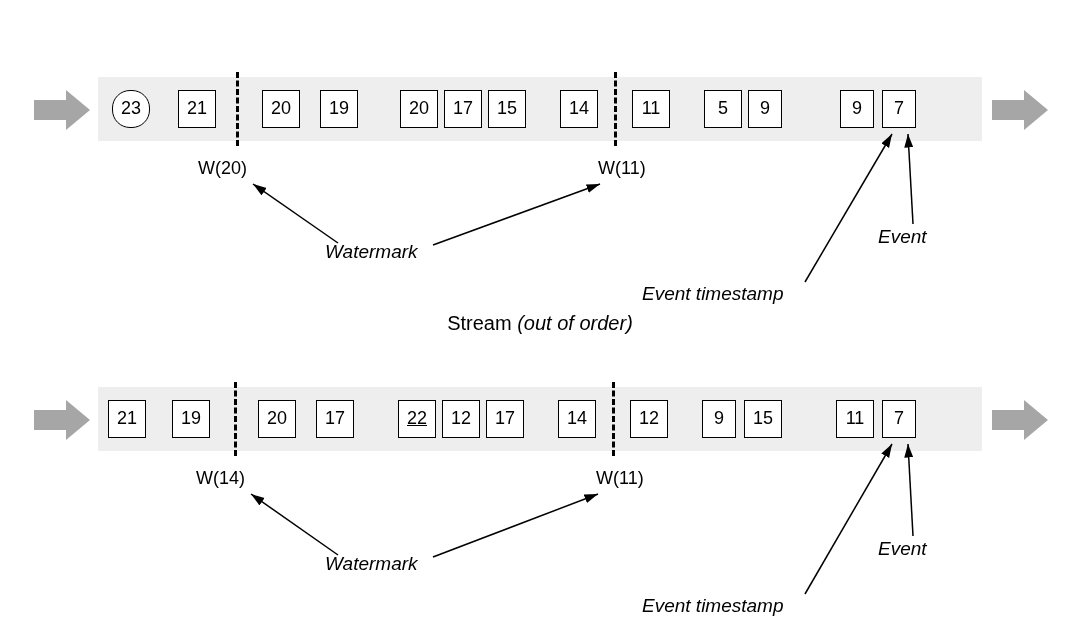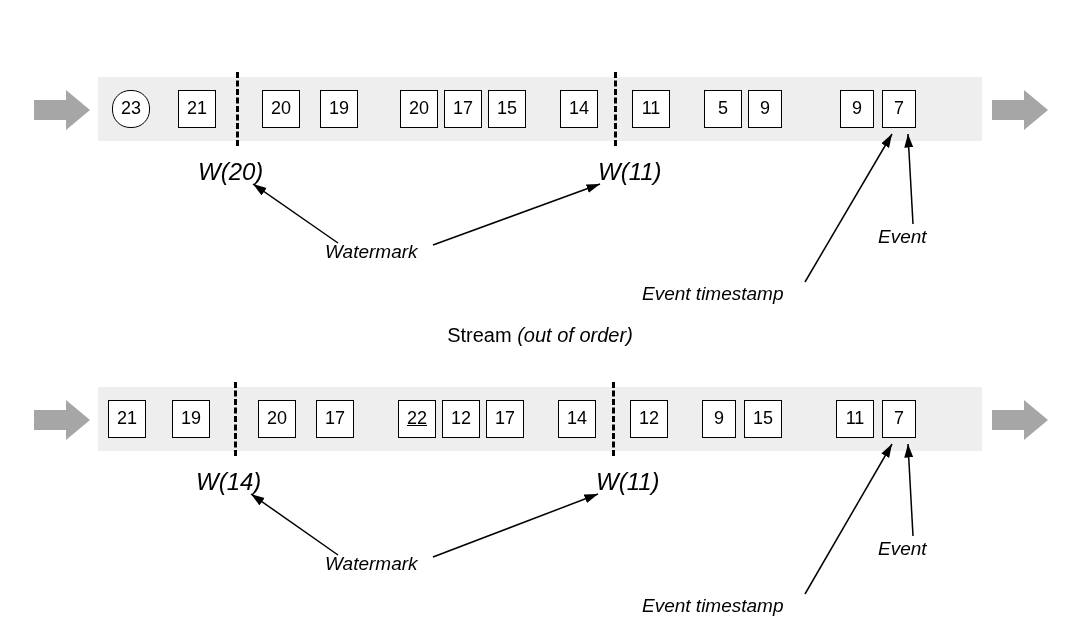--- a/index.html
+++ b/index.html
@@ -50,22 +50,21 @@
     font-family: Verdana, Geneva, sans-serif;
   }
   .watermark-line {
     position: absolute;
     width: 0;
     height: 74px;
     border-left: 3.5px dashed #000;
   }
   .wm-label {
     position: absolute;
-    font-style: italic;
-    font-size: 24px;
+    font-size: 18px;
   }
   .anno-label {
     position: absolute;
     font-style: italic;
     font-size: 19px;
   }
   .line-svg {
     position: absolute;
     overflow: visible;
     pointer-events: none;
@@ -122,21 +121,21 @@
 
   <line x1="338" y1="243" x2="253" y2="184" stroke="#000" stroke-width="1.5" marker-end="url(#ah1)"></line>
 
   <line x1="433" y1="245" x2="600" y2="184" stroke="#000" stroke-width="1.5" marker-end="url(#ah1)"></line>
 
   <line x1="913" y1="224" x2="908" y2="134" stroke="#000" stroke-width="1.5" marker-end="url(#ah1)"></line>
 
   <line x1="805" y1="282" x2="892" y2="134" stroke="#000" stroke-width="1.5" marker-end="url(#ah1)"></line>
 </svg>
 
-<div class="title" style="left:340px; top:324px;text-align:center;">
+<div class="title" style="left:340px; top:312px;text-align:center;">
   <span class="normal">Stream </span><span class="italic">(out of order)</span>
 </div>
 
 <div class="arrow-block" style="left:34px; top:400px;">
   <svg viewBox="0 0 56 40">
         <polygon points="0,10 32,10 32,0 56,20 32,40 32,30 0,30" fill="#a6a6a6"></polygon>
       </svg>
 </div>
 <div class="arrow-block" style="left:992px; top:400px;">
   <svg viewBox="0 0 56 40">

